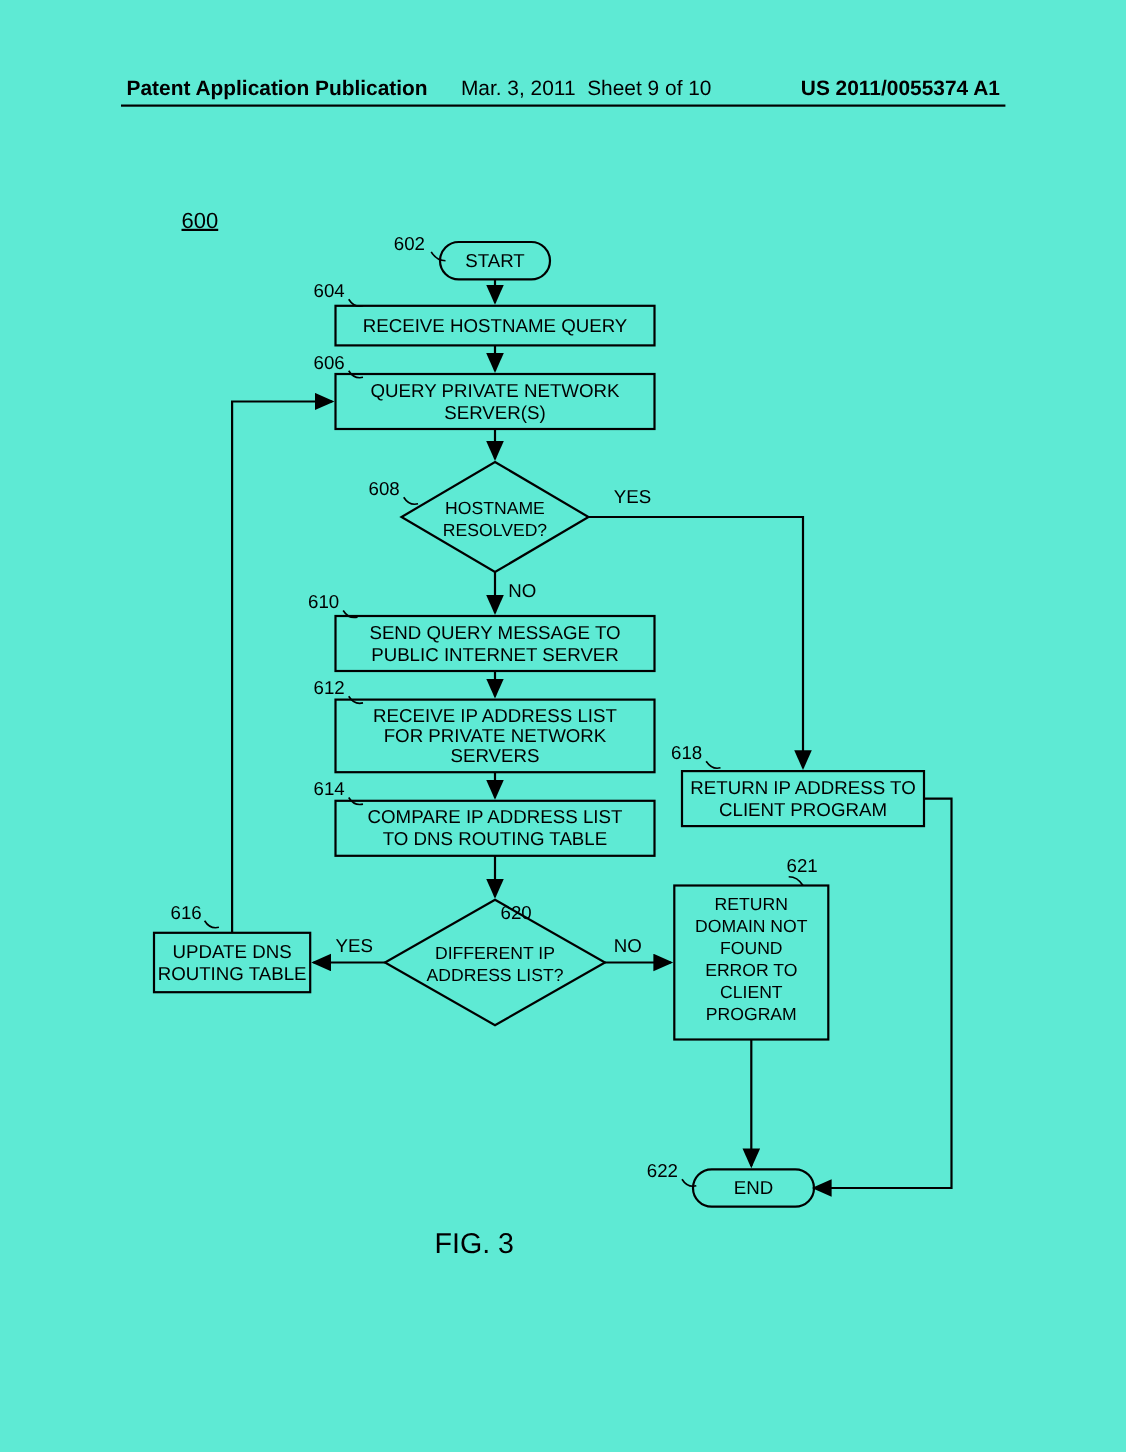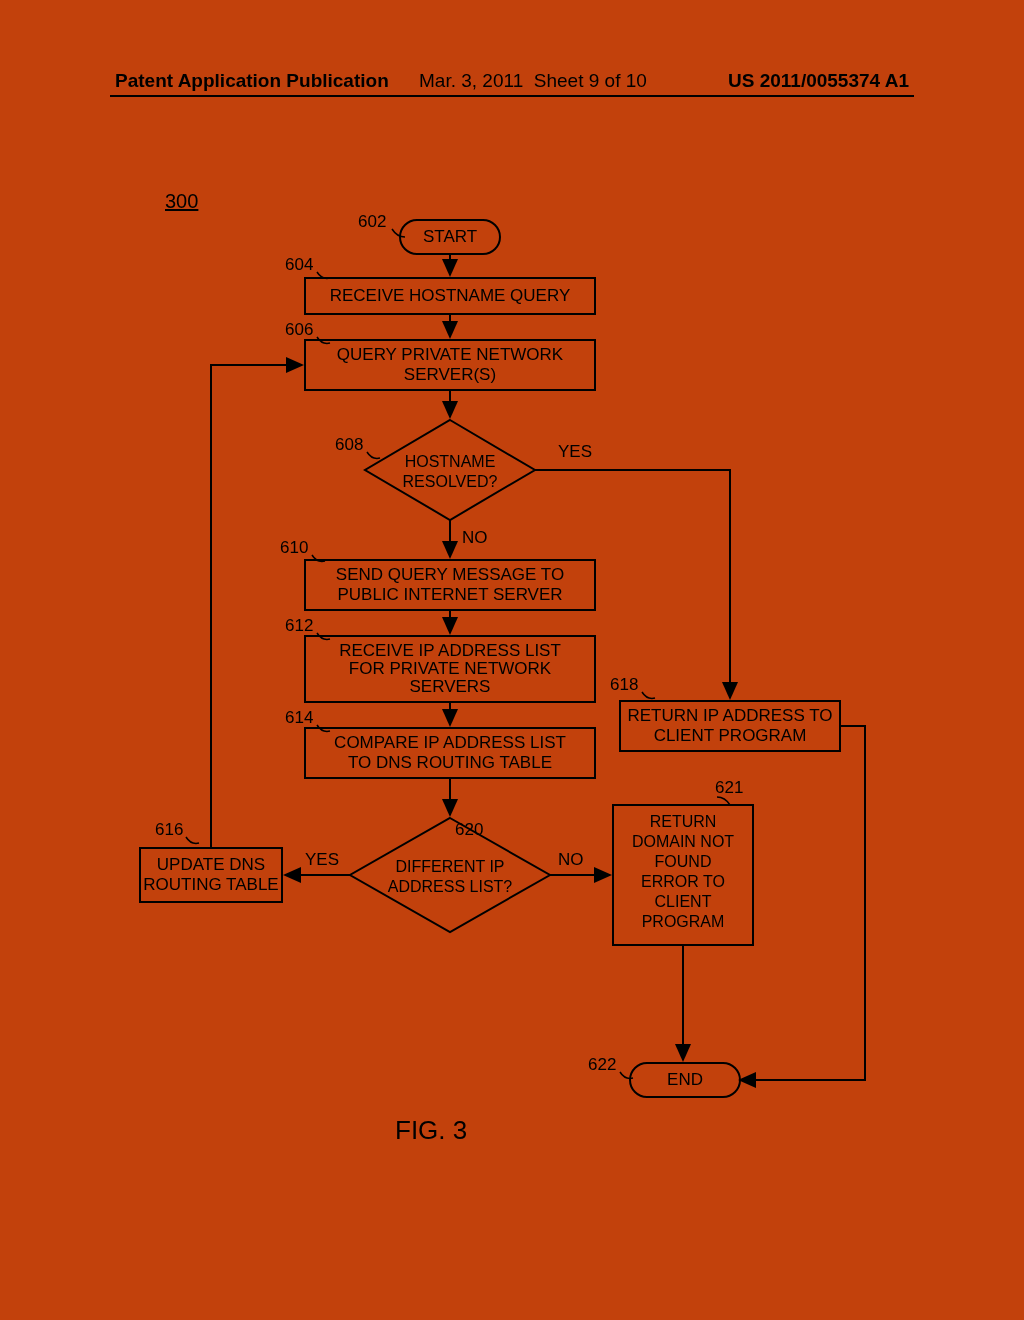--- a/index.html
+++ b/index.html
@@ -5,21 +5,21 @@
   html, body {
     margin: 0;
     padding: 0;
     background: #ffffff;
     font-family: Arial, Helvetica, sans-serif;
   }
   .page {
     position: relative;
     width: 1024px;
     height: 1320px;
-    background: #c2410c;
+    background: #5eead4;
   }
   .header-line {
     position: absolute;
     top: 95px;
     left: 110px;
     right: 110px;
     border-top: 2.5px solid #000;
   }
   .header-left {
     position: absolute;
@@ -82,21 +82,21 @@
 
 <div class="page">
 
   <div class="header-left">Patent Application Publication</div>
   <div class="header-date">
     <span>Mar. 3, 2011</span>&nbsp;&nbsp;<span>Sheet 9 of 10</span>
   </div>
   <div class="header-right">US 2011/0055374 A1</div>
   <div class="header-line"></div>
 
-  <div class="fig-ref">300</div>
+  <div class="fig-ref">600</div>
 
   <svg class="flow" viewBox="0 0 804 970">
     <defs>
       <marker id="arrow" markerWidth="10" markerHeight="10" refX="8" refY="4" orient="auto" markerUnits="strokeWidth">
         <path d="M0,0 L9,4 L0,8 Z" fill="#000"></path>
       </marker>
     </defs>
 
     <g>
       <rect x="290" y="45" width="100" height="34" rx="17" ry="17" fill="none" stroke="#000" stroke-width="2"></rect>

